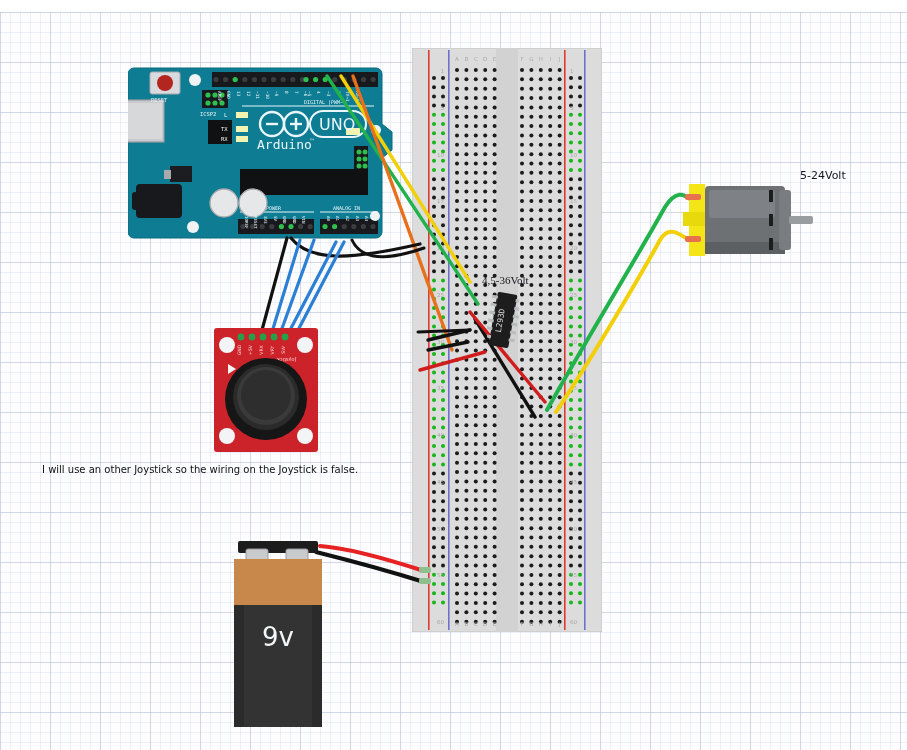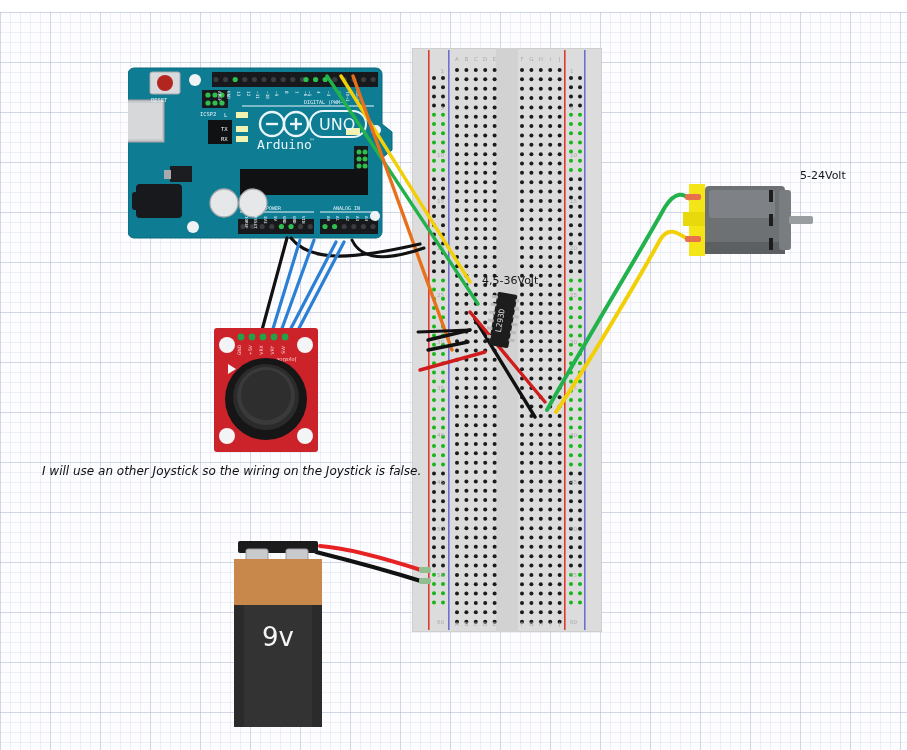--- a/index.html
+++ b/index.html
@@ -21,23 +21,22 @@
     background-size:50px 50px,50px 50px,10px 10px,10px 10px;
     background-position:0 0,0 0,0 0,0 0;
   }
   .abs{position:absolute;}
   svg{display:block;}
   .lbl{
     position:absolute;font-size:11px;color:#14161a;white-space:nowrap;
     font-family:"DejaVu Sans","Liberation Sans",sans-serif;
   }
   #caption{
-    position:absolute;left:42px;top:452px;font-size:12px;color:#0d0f12;
+    position:absolute;left:42px;top:452px;font-size:10px;color:#0d0f12;
     white-space:nowrap;
-    font-style:italic;
   }
 </style>
 </head>
 <body>
 
 <div id="canvas">
 
   <svg class="abs" style="left:412px;top:36px;" width="190" height="584">
     <defs>
       <g id="bbrow5">
@@ -1209,17 +1208,17 @@
     <rect x="54" y="8" width="22" height="12" rx="2" fill="#c9cacc" stroke="#9a9ba0"></rect>
     <rect x="2" y="18" width="88" height="48" fill="#c8884b"></rect>
     <rect x="2" y="64" width="88" height="122" rx="3" fill="#333333"></rect>
     <rect x="2" y="64" width="10" height="122" fill="#2b2b2b"></rect>
     <rect x="80" y="64" width="10" height="122" fill="#2b2b2b"></rect>
     <text x="46" y="105" font-size="26" fill="#f4f5f6" text-anchor="middle" font-family="DejaVu Sans, sans-serif">9v</text>
   </svg>
 
   <div class="lbl" style="left:800px;top:157px;">5-24Volt</div>
 
-  <div class="lbl" style="left:482px;top:262px;">4,5-36Volt</div>
+  <div class="lbl" style="left:482px;top:262px;font-family:Liberation Serif, serif;">4,5-36Volt</div>
 
   <div id="caption">I will use an other Joystick so the wiring on the Joystick is false.</div>
 
 </div>
 
 </body></html>

